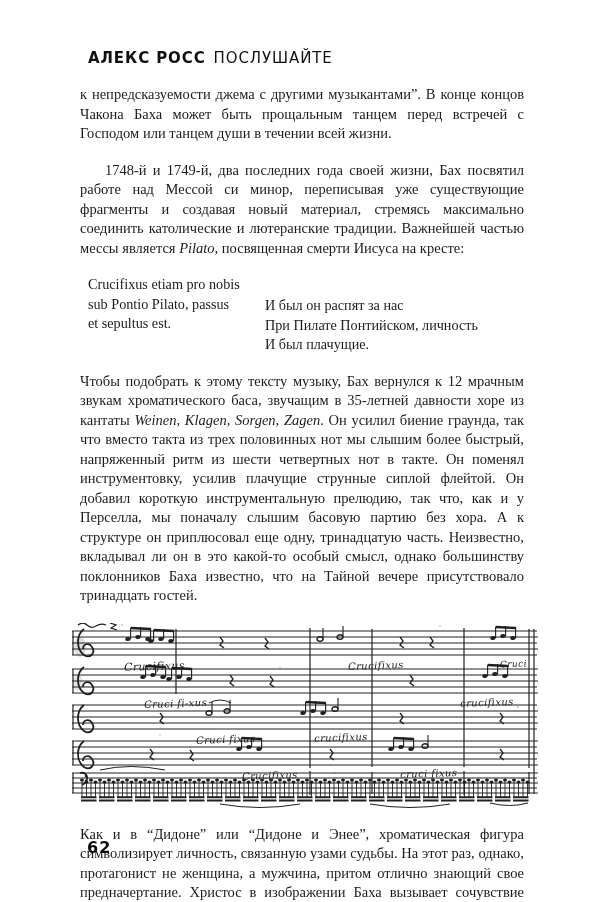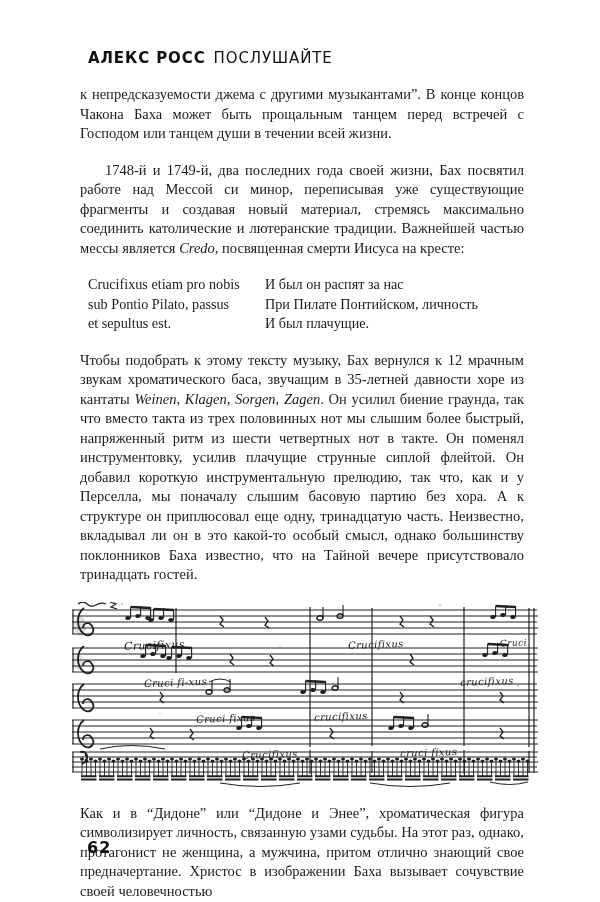--- a/index.html
+++ b/index.html
@@ -12,21 +12,21 @@
 
   .content{position:absolute;left:63px;top:68px;width:478px;
     font-family:"Liberation Serif","DejaVu Serif",serif;
     font-size:14.5px;line-height:19.5px;text-align:justify;color:#1b1b1b;}
   .content p{margin:17px;}
   .indent{text-indent:25px;}
   .ital{font-style:italic;}
 
   .quote{display:flex;margin:11px 0 12px 25px;font-size:14.2px;line-height:19.5px;text-align:left;}
   .quote-latin{width:177px;}
-  .quote-russian{flex:1;}
+  .quote-russian{flex:1;margin-top:21px;}
 
   .manuscript{position:relative;width:470px;height:185px;margin:9px 0 13px 7px;padding:0;}
   .manuscript svg{display:block;}
   .ms-label{position:absolute;font-family:"DejaVu Serif",serif;font-style:italic;
     font-size:10px;color:#1d1d1d;letter-spacing:.4px;white-space:nowrap;
     transform:rotate(-2deg);}
   .ms-l0{left:54px;top:34px;font-size:11px;}
   .ms-l1{left:278px;top:33px;}
   .ms-l2{left:430px;top:32px;font-size:9px;}
   .ms-l3{left:74px;top:71px;}
@@ -45,21 +45,21 @@
 <div class="page">
 
   <div class="running-header">
     <span class="author">АЛЕКС РОСС</span><span class="book-title">ПОСЛУШАЙТЕ</span>
   </div>
 
   <div class="content">
 
     <p>к непредсказуемости джема с другими музыкантами”. В конце концов Чакона Баха может быть прощальным танцем перед встречей с Господом или танцем души в течении всей жизни.</p>
 
-    <p class="indent"><span>1748-й и 1749-й, два последних года своей жизни, Бах посвятил работе над Мессой си минор, переписывая уже существующие фрагменты и создавая новый материал, стремясь максимально соединить католические и лютеранские традиции. Важнейшей частью мессы является </span><span class="ital">Credo</span><span>, посвященная смерти Иисуса на кресте:</span></p>
+    <p class="indent"><span>1748-й и 1749-й, два последних года своей жизни, Бах посвятил работе над Мессой си минор, переписывая уже существующие фрагменты и создавая новый материал, стремясь максимально соединить католические и лютеранские традиции. Важнейшей частью мессы является </span><span class="ital">Pilato</span><span>, посвященная смерти Иисуса на кресте:</span></p>
 
     <div class="quote">
       <div class="quote-latin">
         <div>Crucifixus etiam pro nobis</div>
         <div>sub Pontio Pilato, passus</div>
         <div>et sepultus est.</div>
       </div>
       <div class="quote-russian">
         <div>И был он распят за нас</div>
         <div>При Пилате Понтийском, личность</div>

